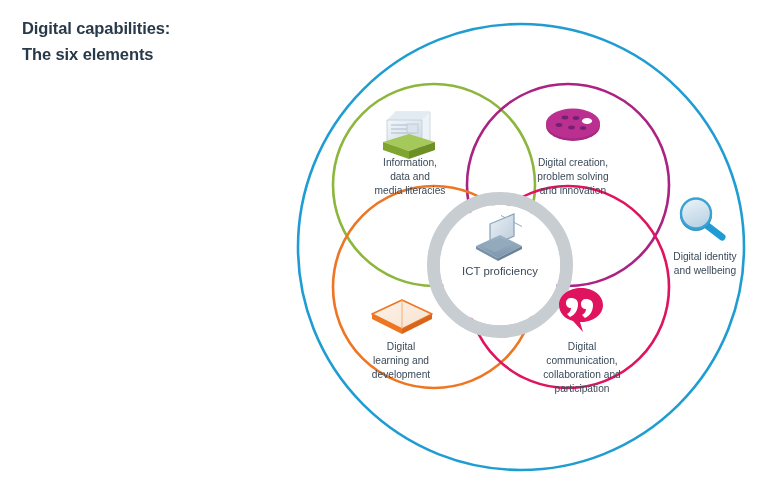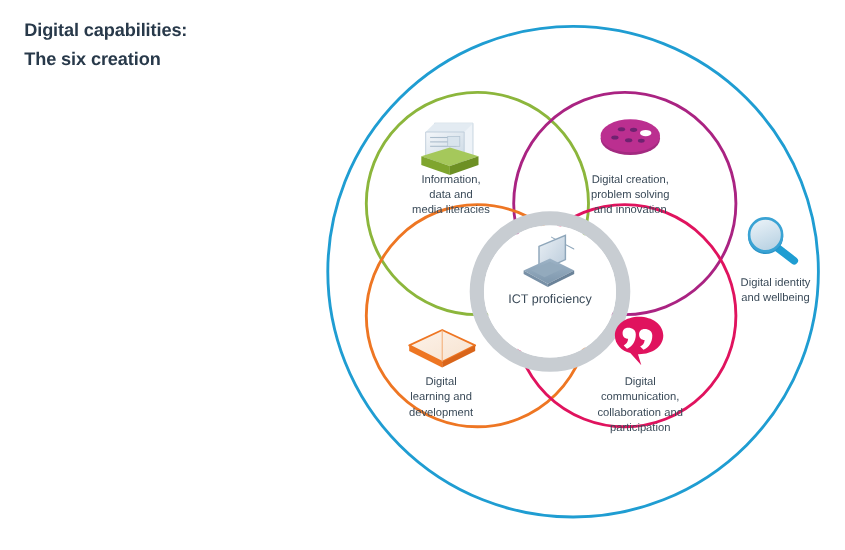--- a/index.html
+++ b/index.html
@@ -46,21 +46,21 @@
     font-family: "Liberation Sans", sans-serif;
     font-size: 11.4px;
     fill: #3a4a58;
   }
 </style>
 </head>
 <body>
 
 <div id="page">
 
-  <div class="heading"><span>Digital capabilities:</span><br><span>The six creation</span></div>
+  <div class="heading"><span>Digital capabilities:</span><br><span>The six elements</span></div>
 
   <svg id="venn" width="768" height="500" viewBox="0 0 768 500">
 
     <defs>
       <linearGradient id="gradLaptopScreen" x1="0" y1="0" x2="1" y2="1">
         <stop offset="0" stop-color="#eaf0f5"></stop>
         <stop offset="1" stop-color="#b9cada"></stop>
       </linearGradient>
       <linearGradient id="gradLaptopBase" x1="0" y1="0" x2="0" y2="1">
         <stop offset="0" stop-color="#9db3c6"></stop>

